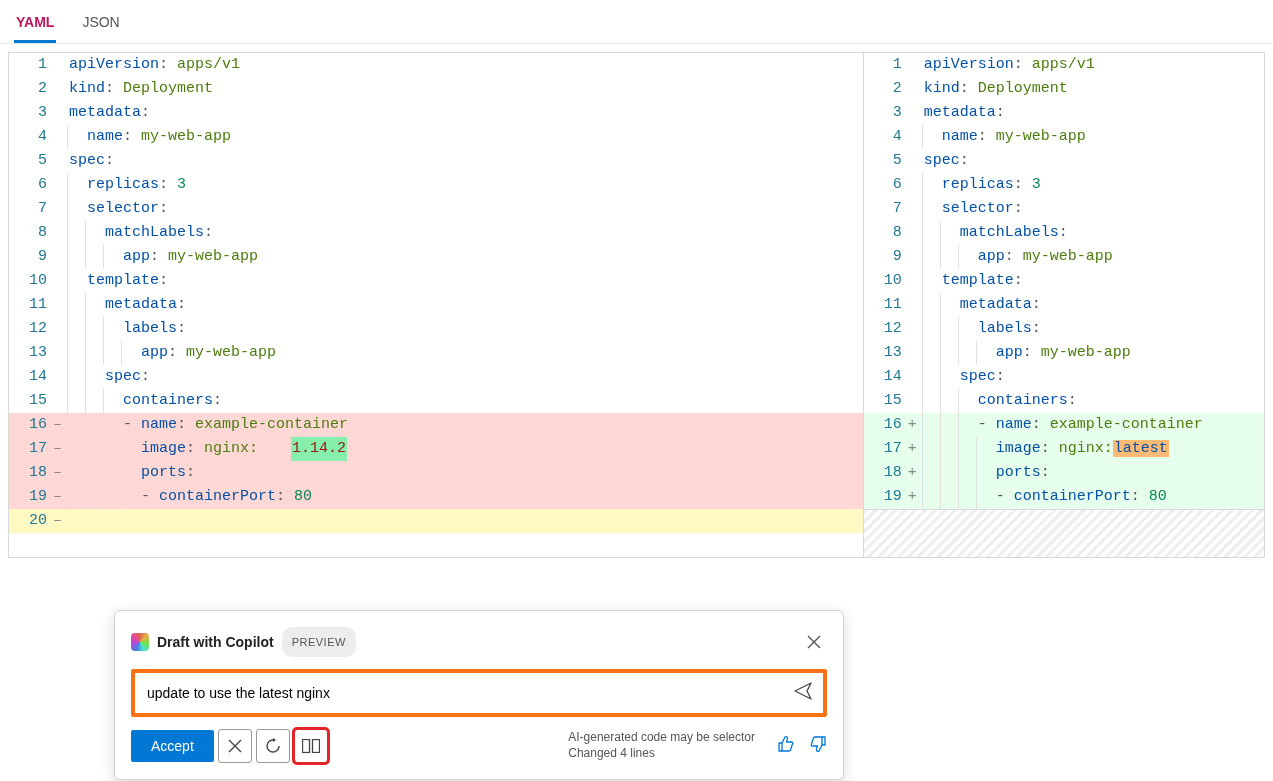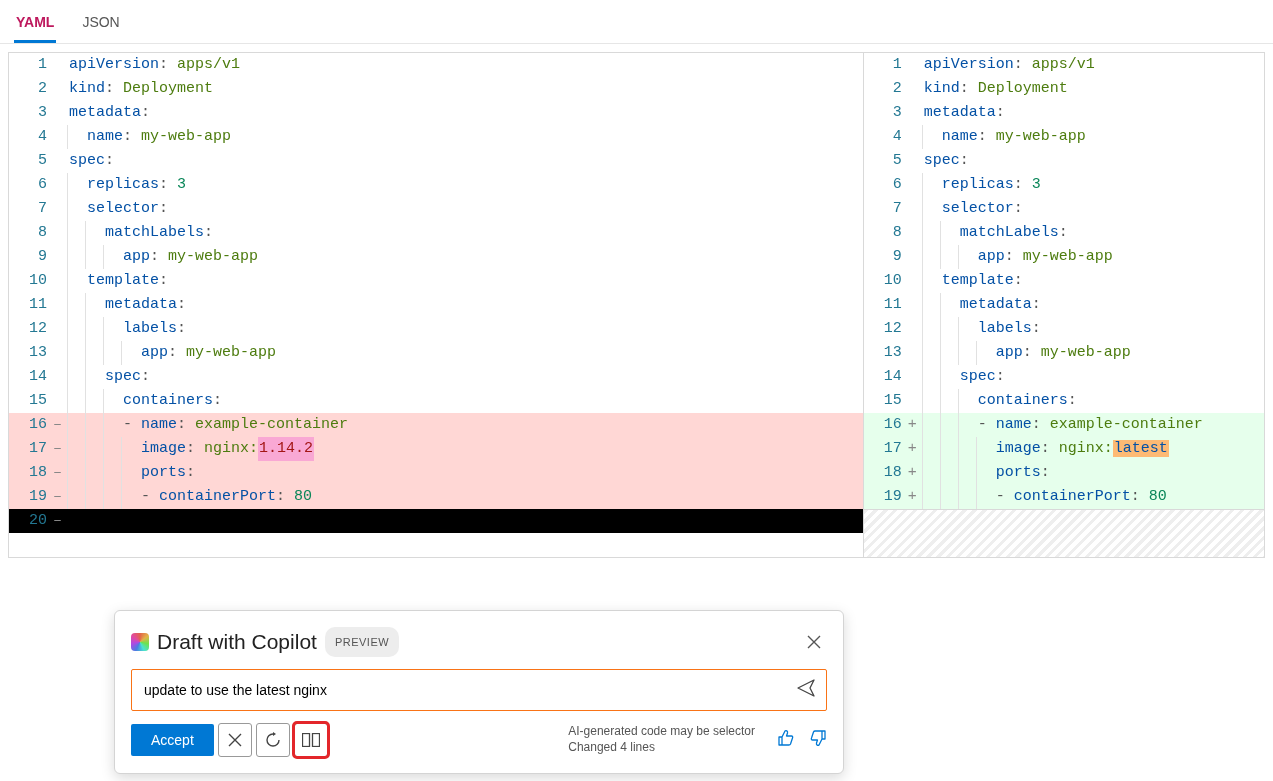--- a/index.html
+++ b/index.html
@@ -78,22 +78,22 @@
   }
   .code { flex: 1; padding-left: 2px; overflow: hidden; }
   .c-key { color: #0451a5; }
   .c-val { color: #4d7c0f; }
   .c-num { color: #098658; }
   .c-punc { color: #555; }
   .line.removed { background: #ffd7d5; }
   .line.removed .gutter { background: #ffd7d5; }
   .line.added { background: #e6ffec; }
   .line.added .gutter { background: #e6ffec; }
-  .line.removed-pad { background: #000000; }
-  .hl-del { background: #f9a8d4; color: #a31515; padding:4px 1px; }
+  .line.removed-pad { background: #fef9c3; }
+  .hl-del { background: #86efac; color: #a31515; padding:4px 1px;margin-left:33px; }
   .hl-add { background: #fdba74; color:#0451a5; padding:0 1px;}
   .hatch {
     height: 48px;
     background: repeating-linear-gradient(135deg, #eee, #eee 3px, #fff 3px, #fff 7px);
   }
   .dim-border { border-top:1px solid #d9d9d9; }
 
   
   .copilot {
     position: absolute;
@@ -110,39 +110,39 @@
     display: flex;
     align-items: center;
     gap: 8px;
     margin-bottom: 12px;
   }
   .copilot-logo {
     width: 18px; height: 18px;
     background: conic-gradient(#e2634a,#e2b24a,#6ee24a,#4ae2d0,#4a7de2,#b04ae2,#e24a9e,#e2634a);
     border-radius: 4px;
   }
-  .copilot-title { font-weight: 400; font-size: 21px; color:#222;}
+  .copilot-title { font-weight: 700; font-size: 14px; color:#222;}
   .badge {
     background: #ededed;
     border-radius: 10px;
     padding: 9px 10px;
     font-size: 11px;
     letter-spacing: .5px;
     color: #555;
   }
   .copilot-close {
     margin-left: auto;
     width: 26px; height:26px;
     display:flex; align-items:center; justify-content:center;
     cursor:pointer; color:#555;
     font-size:18px;
   }
   .prompt-row {
     display:flex;
-    border:1px solid #f97316;
+    border:4px solid #f97316;
     border-radius:2px;
     padding:8px 10px;
     align-items:center;
     margin-bottom:12px;
   }
   .prompt-row input {
     flex:1; border:none; outline:none; font-size:14px;
     font-family: inherit;
   }
   .send-icon { cursor:pointer; color:#444; }

